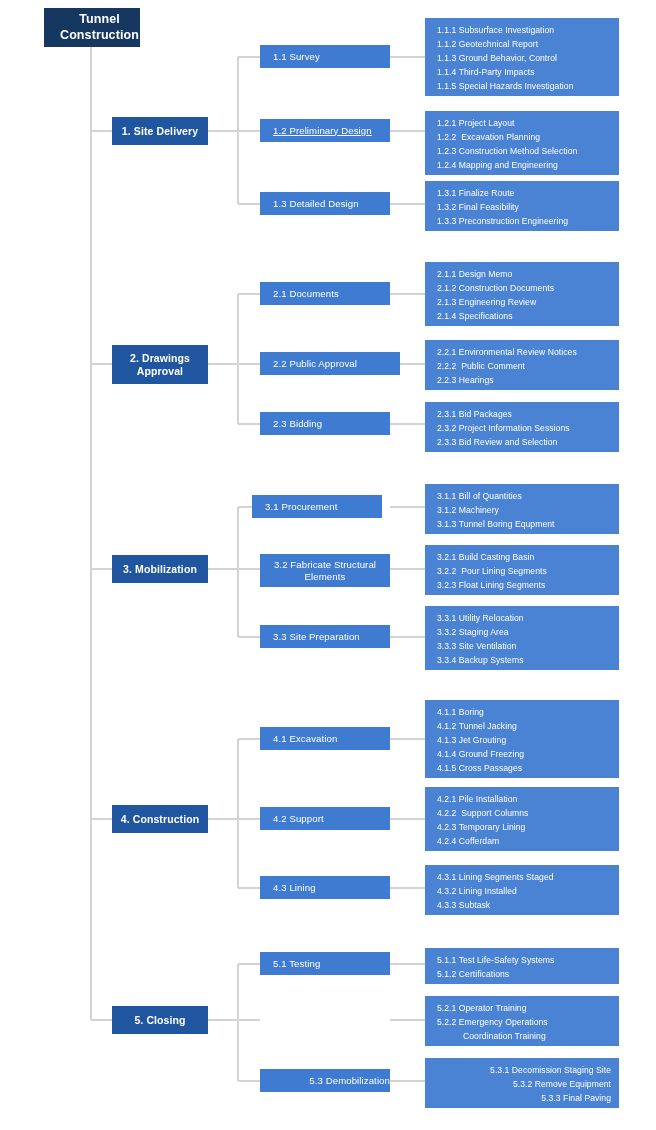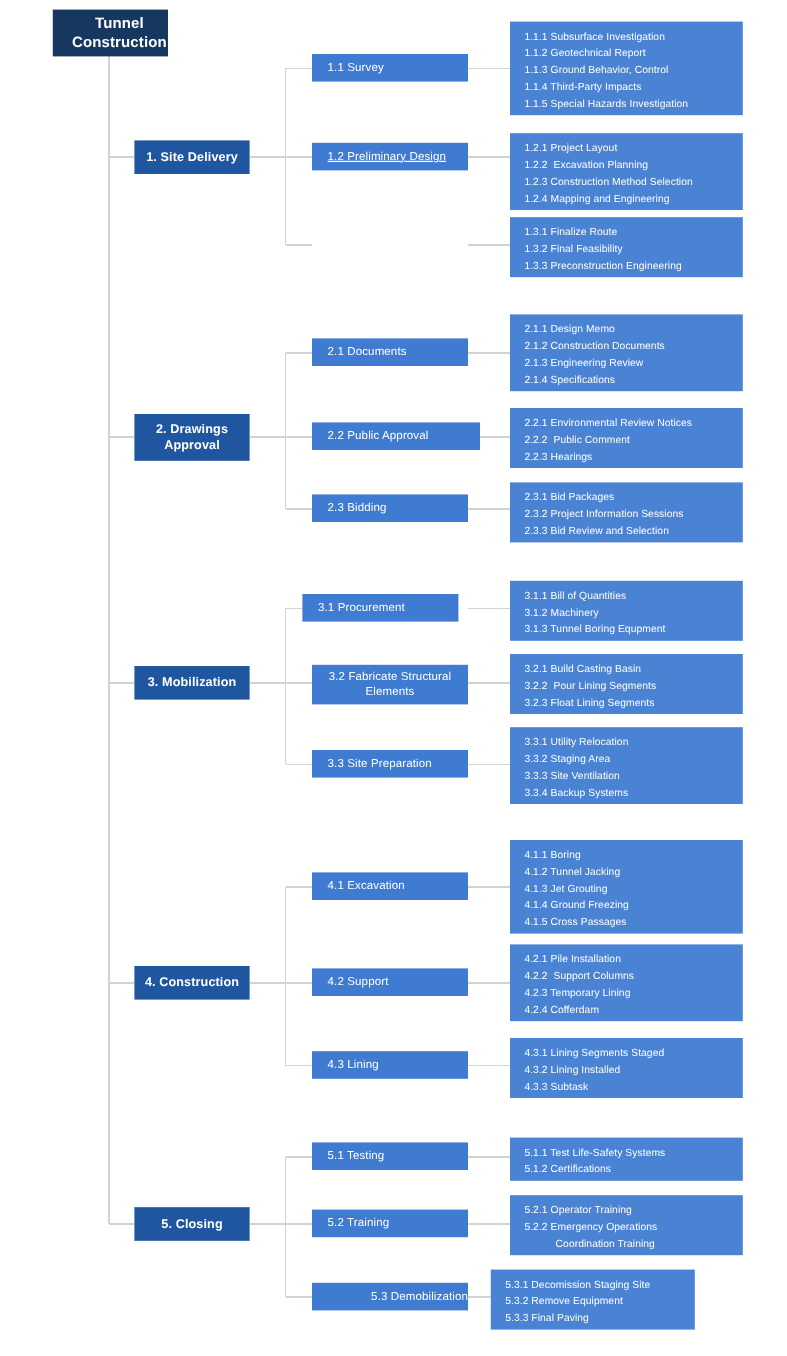--- a/index.html
+++ b/index.html
@@ -177,20 +177,23 @@
   <div class="node lvl2" style="left:260px; top:119px; width:130px; height:23px;text-decoration:underline;">
     <span>1.2 Preliminary Design</span>
   </div>
   <div class="node lvl3" style="left:425px; top:111px; width:194px; height:64px;">
     <span class="task">1.2.1 Project Layout</span>
     <span class="task">1.2.2  Excavation Planning</span>
     <span class="task">1.2.3 Construction Method Selection</span>
     <span class="task">1.2.4 Mapping and Engineering</span>
   </div>
 
+  <div class="node lvl2" style="left:260px; top:192px; width:130px; height:23px;">
+    <span>1.3 Detailed Design</span>
+  </div>
   <div class="node lvl3" style="left:425px; top:181px; width:194px; height:50px;">
     <span class="task">1.3.1 Finalize Route</span>
     <span class="task">1.3.2 Final Feasibility</span>
     <span class="task">1.3.3 Preconstruction Engineering</span>
   </div>
 
   <div class="node lvl1" style="left:112px; top:345px; width:96px; height:39px;">
     <span>
       <span>2. Drawings</span><br>
       <span>Approval</span>
@@ -299,31 +302,28 @@
   </div>
 
   <div class="node lvl2" style="left:260px; top:952px; width:130px; height:23px;">
     <span>5.1 Testing</span>
   </div>
   <div class="node lvl3" style="left:425px; top:948px; width:194px; height:36px;">
     <span class="task">5.1.1 Test Life-Safety Systems</span>
     <span class="task">5.1.2 Certifications</span>
   </div>
 
-  <div class="node lvl2" style="left:260px; top:1008px; width:130px; height:23px;">
-    <span>5.2 Training</span>
-  </div>
   <div class="node lvl3" style="left:425px; top:996px; width:194px; height:50px;">
     <span class="task">5.2.1 Operator Training</span>
     <span class="task">5.2.2 Emergency Operations</span>
     <span class="task"><span class="cont">Coordination Training</span></span>
   </div>
 
   <div class="node lvl2" style="left:260px; top:1069px; width:130px; height:23px;justify-content:flex-end;">
     <span>5.3 Demobilization</span>
   </div>
-  <div class="node lvl3" style="left:409px; top:1058px; width:170px; height:50px;">
+  <div class="node lvl3" style="left:425px; top:1058px; width:194px; height:50px;text-align:right;">
     <span class="task">5.3.1 Decomission Staging Site</span>
     <span class="task">5.3.2 Remove Equipment</span>
     <span class="task">5.3.3 Final Paving</span>
   </div>
 
 </div>
 
 </body></html>

